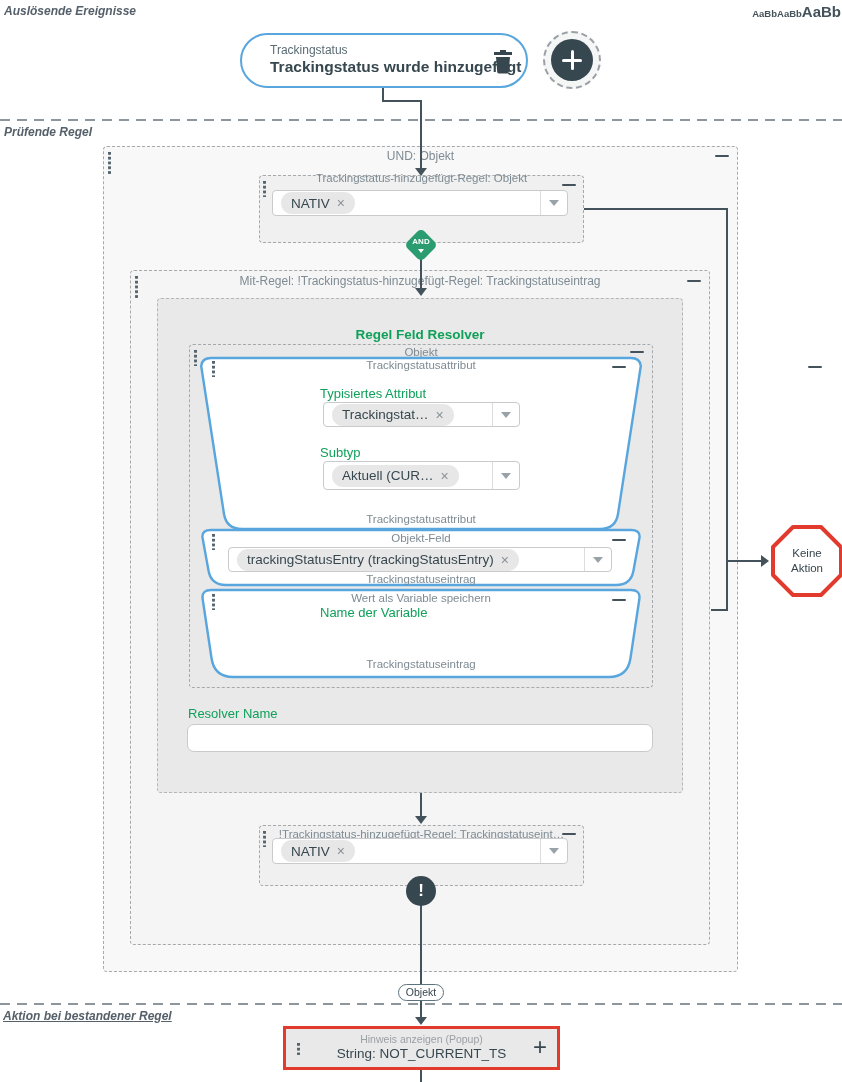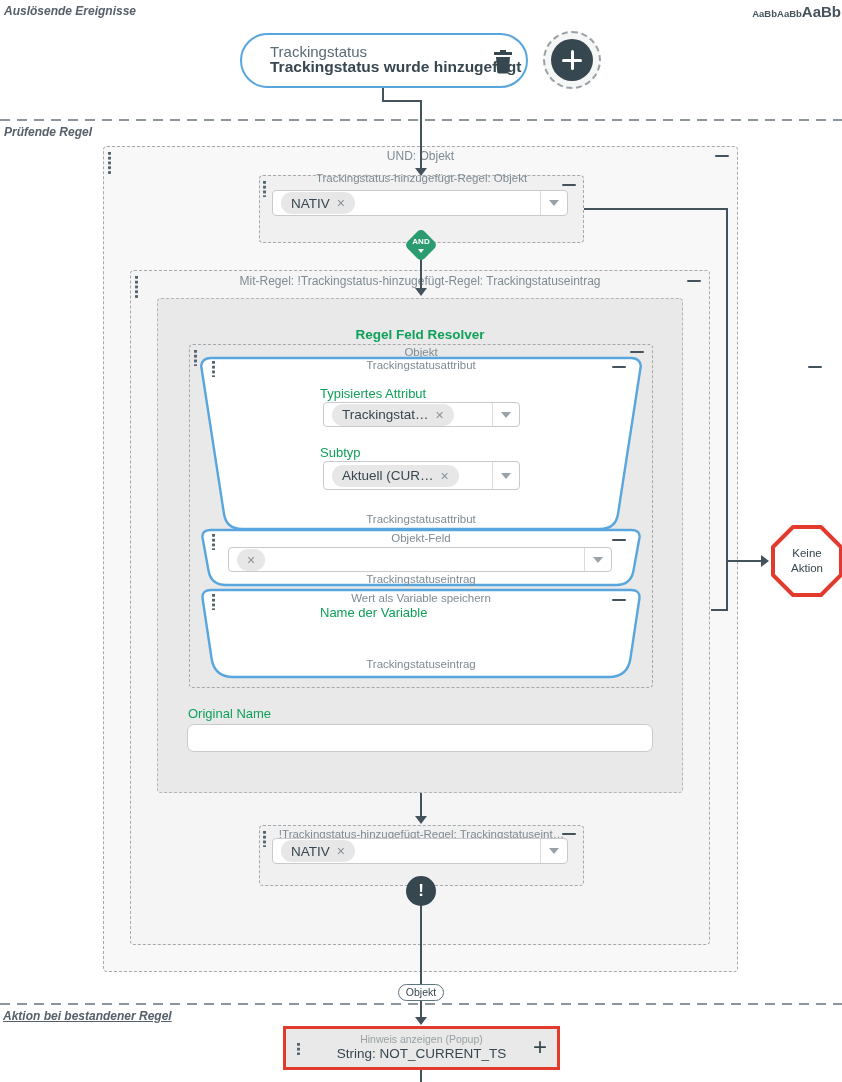--- a/index.html
+++ b/index.html
@@ -40,21 +40,21 @@
 <div class="seclabel" style="left:4px;top:4px;">Auslösende Ereignisse</div>
 <div class="abs" style="right:1px;top:3px;color:#44525c;white-space:nowrap;font-weight:bold;">
   <span style="font-size:9.5px;">AaBb</span><span style="font-size:9.5px;">AaBb</span><span style="font-size:15px;">AaBb</span>
 </div>
 <div class="divider" style="top:119px;"></div>
 <div class="seclabel" style="left:4px;top:125px;">Prüfende Regel</div>
 <div class="divider" style="top:1003px;"></div>
 <div class="seclabel" style="left:3px;top:1009px;text-decoration:underline;">Aktion bei bestandener Regel</div>
 
 <div class="abs" style="left:240px;top:33px;width:288px;height:55px;background:#fff;border:2px solid #58a6dd;border-radius:28px;box-sizing:border-box;">
-  <div class="abs" style="left:28px;top:8px;font-size:15px;color:#5a6b74;">Trackingstatus</div>
+  <div class="abs" style="left:28px;top:8px;font-size:12px;color:#5a6b74;">Trackingstatus</div>
   <div class="abs" style="left:28px;top:23px;font-size:15.5px;font-weight:700;color:#37474f;white-space:nowrap;">Trackingstatus wurde hinzugefügt</div>
   <svg class="abs" style="right:12px;top:13px;cursor:pointer;" width="22" height="26" viewBox="0 0 22 26">
     <path fill="#37474f" d="M8 2 h6 v2 h6 v3 H2 V4 h6 z"></path>
     <path fill="#37474f" d="M4 9 h14 l-1.2 15 a1.5 1.5 0 0 1 -1.5 1.4 H6.7 a1.5 1.5 0 0 1 -1.5 -1.4 z"></path>
   </svg>
 </div>
 
 <div class="abs" style="left:543px;top:31px;width:58px;height:58px;border:2px dashed #9aa0a5;border-radius:50%;background:#f5f6f6;box-sizing:border-box;cursor:pointer;">
   <div class="abs" style="left:6px;top:6px;width:42px;height:42px;background:#37474f;border-radius:50%;">
     <div class="abs" style="left:11px;top:19.5px;width:20px;height:3px;background:#fff;border-radius:1.5px;"></div>
@@ -133,41 +133,42 @@
 
 <div class="trap" style="left:196px;top:528px;width:450px;height:60px;z-index:2;">
   <svg class="trapsvg" width="450" height="60" viewBox="0 0 450 60">
     <path d="M 15 2 L 435 2 Q 444 2 443.6 9 L 437.4 43 Q 434.8 57 420 57 L 30 57 Q 15.2 57 12.6 43 L 6.4 9 Q 6 2 15 2 Z" fill="#ffffff" stroke="#58a6dd" stroke-width="2.4" stroke-linejoin="round"></path>
   </svg>
   <div class="dots" style="left:15px;top:5px;height:17px;"></div>
   <div class="hdr" style="left:0;top:4px;width:450px;">Objekt-Feld</div>
   <div class="minus" style="left:416px;top:11px;"></div>
   <div class="field" style="left:32px;top:19px;width:384px;height:25px;">
     <span class="chip">
+        <span>trackingStatusEntry (trackingStatusEntry)</span>
         <span class="chipx">×</span>
       </span>
     <span class="dd">
         <span class="caret"></span>
       </span>
   </div>
   <div class="ftr" style="top:45px;">Trackingstatuseintrag</div>
 </div>
 
 <div class="trap" style="left:196px;top:588px;width:450px;height:92px;z-index:3;">
   <svg class="trapsvg" width="450" height="92" viewBox="0 0 450 92">
     <path d="M 15 2 L 435 2 Q 444 2 443.5 10 L 434.5 70 Q 431.8 89 413 89 L 37 89 Q 18.2 89 15.5 70 L 6.5 10 Q 6 2 15 2 Z" fill="#ffffff" stroke="#58a6dd" stroke-width="2.4" stroke-linejoin="round"></path>
   </svg>
   <div class="dots" style="left:15px;top:5px;height:17px;"></div>
   <div class="hdr" style="left:0;top:4px;width:450px;">Wert als Variable speichern</div>
   <div class="minus" style="left:416px;top:11px;"></div>
   <div class="glabel" style="left:124px;top:17px;">Name der Variable</div>
   <div class="ftr" style="top:70px;">Trackingstatuseintrag</div>
 </div>
 
-<div class="glabel" style="left:188px;top:706px;">Original Name</div>
+<div class="glabel" style="left:188px;top:706px;">Resolver Name</div>
 <input class="textinput" style="left: 187px; top: 724px; width: 466px; height: 28px; border-radius: 7px;" value="">
 
 <div class="dashbox" style="left:259px;top:825px;width:325px;height:61px;background:#f0f0f0;"></div>
 <div class="dots" style="left:262px;top:830px;height:17px;"></div>
 <div class="hdr" style="left:259px;top:828px;width:325px;">!Trackingstatus-hinzugefügt-Regel: Trackingstatuseint…</div>
 <div class="minus" style="left:562px;top:833px;"></div>
 <div class="field" style="left:272px;top:838px;width:296px;height:26px;">
   <span class="chip">
       <span>NATIV</span>
       <span class="chipx">×</span>

